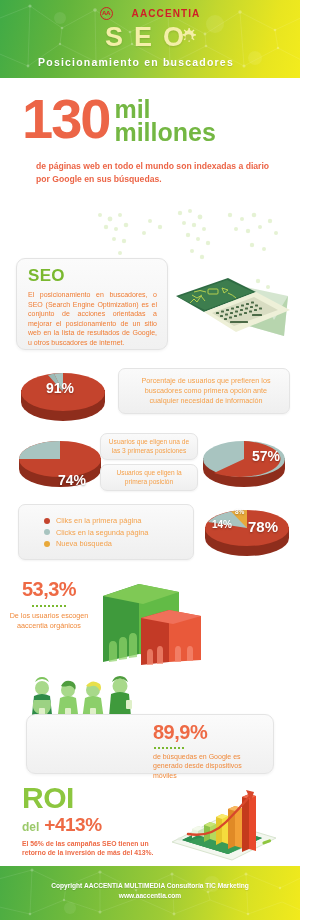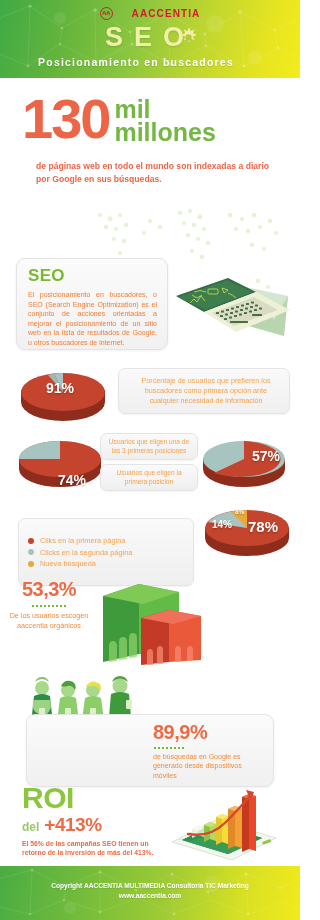--- a/index.html
+++ b/index.html
@@ -106,21 +106,21 @@
   
   .bigpct { color:#ee6a45; font-size:20px; font-weight:bold; letter-spacing:-.5px; }
   .dotsep {
     width:34px; height:2px; margin:4px auto 4px auto;
     background:repeating-linear-gradient(90deg,#7ab82f 0 2px,transparent 2px 4px);
   }
   .smallcap { color:#f08a3c; font-size:7.2px; line-height:9.6px; text-align:center; }
 
   
   .mobcard {
-    position:absolute; left:26px; top:714px; width:248px; height:73px;
+    position:absolute; left:26px; top:714px; width:248px; height:60px;
     background:linear-gradient(180deg,#fbfbfb,#f0f0f0);
     border:1px solid #e4e4e4; border-radius:9px;
     box-shadow:0 1px 3px rgba(0,0,0,.06);
   }
 
   
   .roi-word { color:#8cc63f; font-size:30px; font-weight:bold; line-height:28px; letter-spacing:-.5px; }
   .roi-del { color:#9bc96a; font-size:12px; font-weight:bold; }
   .roi-pct { color:#ee6a45; font-size:19px; font-weight:bold; letter-spacing:-.5px; }
   .roi-note { color:#ee6a45; font-size:6.8px; line-height:9.4px; font-weight:bold; }
@@ -328,21 +328,21 @@
     <svg style="position:absolute;left:196px;top:2px;width:96px;height:60px;" viewBox="0 0 96 60">
       <ellipse cx="48" cy="37" rx="41" ry="18" fill="#8e2d1c"></ellipse>
       <rect x="7" y="26" width="82" height="11" fill="#8e2d1c"></rect>
       <ellipse cx="48" cy="27" rx="41" ry="18" fill="#a8c4c0"></ellipse>
       <path d="M48 27 L48 9 A41 18 0 1 1 18 41 Z" fill="#c4442d"></path>
     </svg>
     <div class="pie-pct" style="left:252px;top:18px;">57%</div>
   </div>
 
   <div class="sec" style="top:500px;height:62px;">
-    <div class="callout" style="position:absolute;left:18px;top:18px;width:176px;height:68px;padding:5px 9px;justify-content:flex-start;">
+    <div class="callout" style="position:absolute;left:18px;top:4px;width:176px;height:56px;padding:5px 25px;justify-content:flex-start;">
       <div>
         <div class="legend-row">
           <span class="dot" style="background:#c4442d;"></span>
           <span class="legend-label">Cliks en la primera página</span>
         </div>
         <div class="legend-row">
           <span class="dot" style="background:#a8c4c0;"></span>
           <span class="legend-label">Clicks en la segunda página</span>
         </div>
         <div class="legend-row">

